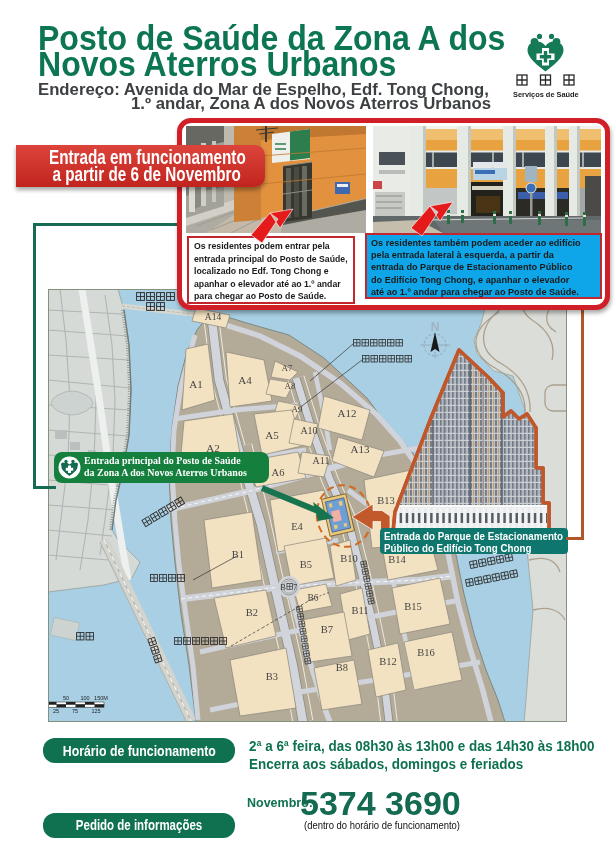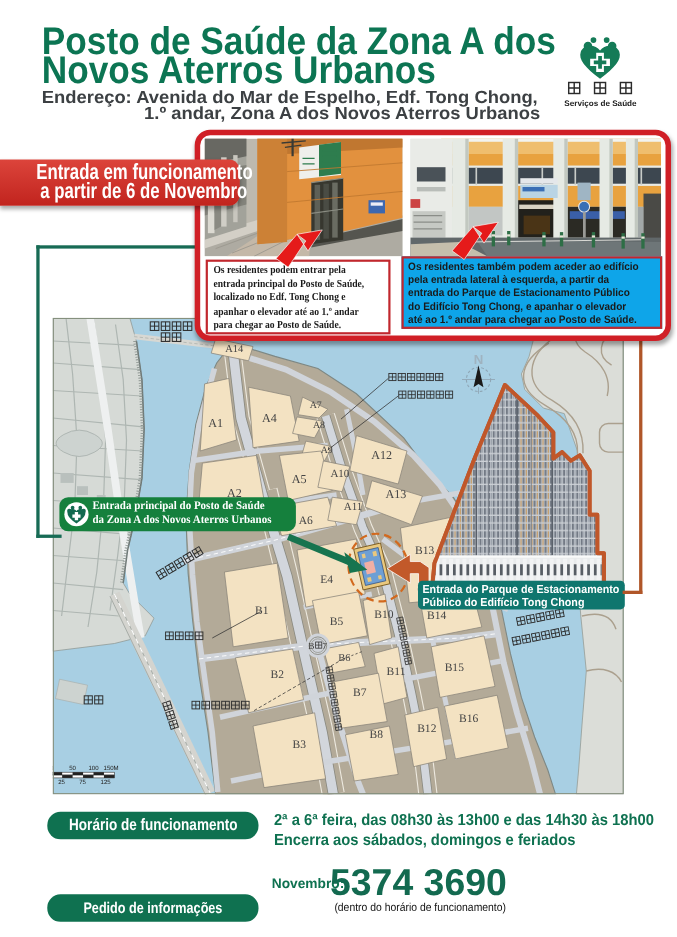--- a/index.html
+++ b/index.html
@@ -676,36 +676,36 @@
 <rect x="74" y="87" width="3" height="2"></rect>
       <rect x="88" y="87" width="3" height="2"></rect>
 <rect x="120" y="88" width="3" height="2"></rect>
       <rect x="136" y="88" width="3" height="2"></rect>
 <rect x="165" y="88" width="3" height="2"></rect>
       <rect x="192" y="89" width="3" height="2"></rect>
 <rect x="210" y="89" width="3" height="2"></rect>
 </g>
 </svg>
 
-<div class="abs" style="left:187px;top:236px;width:168px;height:68px;border:2px solid #C1272D;background:#fff;z-index:6;box-sizing:border-box;font-family:Liberation Serif, serif;">
+<div class="abs" style="left:187px;top:236px;width:168px;height:68px;border:2px solid #C1272D;background:#fff;z-index:6;box-sizing:border-box;">
     <div style="position:absolute;left:5px;top:2px;font-size:9.8px;font-weight:bold;color:#1a1a1a;line-height:12.6px;white-space:nowrap;transform:scaleX(0.89);transform-origin:left top;">Os residentes podem entrar pela<br>entrada principal do Posto de Saúde,<br>localizado no Edf. Tong Chong e<br>apanhar o elevador até ao 1.º andar<br>para chegar ao Posto de Saúde.</div>
   </div>
 
 <div class="abs" style="left:365px;top:233px;width:237px;height:66px;border:2px solid #C1272D;background:#0ea5e9;z-index:6;box-sizing:border-box;">
     <div style="position:absolute;left:4px;top:2px;font-size:9.8px;font-weight:bold;color:#1a1a1a;line-height:12.2px;white-space:nowrap;transform:scaleX(0.93);transform-origin:left top;">Os residentes também podem aceder ao edifício<br>pela entrada lateral à esquerda, a partir da<br>entrada do Parque de Estacionamento Público<br>do Edifício Tong Chong, e apanhar o elevador<br>até ao 1.º andar para chegar ao Posto de Saúde.</div>
   </div>
 
 <svg class="abs" style="left:177px;top:118px;z-index:7;" width="433" height="192" viewBox="0 0 433 192">
 <g fill="#E51A1A" stroke="#fff" stroke-width="0.6">
 <path d="M116 91 L93 95 L103 110 Z M101 101 L85 125 L74 117 L93 95 Z"></path>
 <path d="M276 84 L253 88 L263 103 Z M261 94 L245 118 L234 110 L253 88 Z"></path>
 </g>
 </svg>
 
-<div class="abs" style="left:0;top:145px;width:218px;height:42px;background:linear-gradient(180deg,#DC443B,#C1241E);border-radius:0 10px 10px 0;z-index:8;box-shadow:0 3px 4px rgba(0,0,0,0.35);">
+<div class="abs" style="left:16px;top:145px;width:249px;height:42px;background:linear-gradient(180deg,#DC443B,#C1241E);border-radius:0 10px 10px 0;z-index:8;box-shadow:0 3px 4px rgba(0,0,0,0.35);">
     <div style="position:absolute;left:33px;top:4px;width:256px;font-size:20px;font-weight:bold;color:#fff;text-align:center;line-height:17px;white-space:nowrap;transform:scaleX(0.763);transform-origin:left top;">Entrada em funcionamento<br>a partir de 6 de Novembro</div>
   </div>
 
 <div class="abs" style="left:54px;top:452px;width:215px;height:31px;background:#15803d;border-radius:8px;z-index:3;color:#fff;font-family:Liberation Serif, serif;">
 <svg class="abs" style="left:4px;top:4px;" width="23" height="23" viewBox="0 0 23 23">
       <circle cx="11.5" cy="11.5" r="11" fill="#fff"></circle>
       <g fill="#136A50">
         <circle cx="8" cy="5.5" r="1.7"></circle>
         <circle cx="15" cy="5.5" r="1.7"></circle>
         <circle cx="5" cy="8.5" r="2"></circle>

